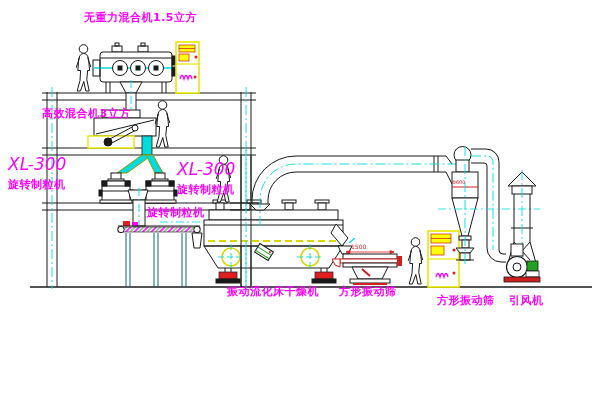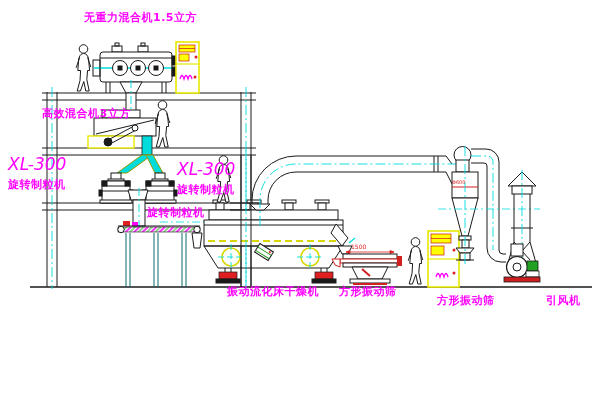--- a/index.html
+++ b/index.html
@@ -290,18 +290,18 @@
 <div class="lbl xl" style="left:177px;top:161px;">XL-300</div>
 <div class="lbl cn-sm" style="left:177px;top:184px;">旋转制粒机</div>
 
 <div class="lbl cn-sm" style="left:147px;top:207px;">旋转制粒机</div>
 
 <div class="lbl cn-sm" style="left:227px;top:286px;text-align:right;">振动流化床干燥机</div>
 
 <div class="lbl cn-sm" style="left:339px;top:286px;">方形振动筛</div>
 
 <div class="lbl cn-sm" style="left:437px;top:295px;">方形振动筛</div>
-<div class="lbl cn-sm" style="left:509px;top:295px;margin-left:37px;">引风机</div>
+<div class="lbl cn-sm" style="left:509px;top:295px;">引风机</div>
 
 <div class="lbl red" style="left:351px;top:244px;font-size:6px;">1500</div>
 <div class="lbl red" style="left:452px;top:180px;font-size:5px;">Φ600</div>
 
 </div>
 
 </body></html>

